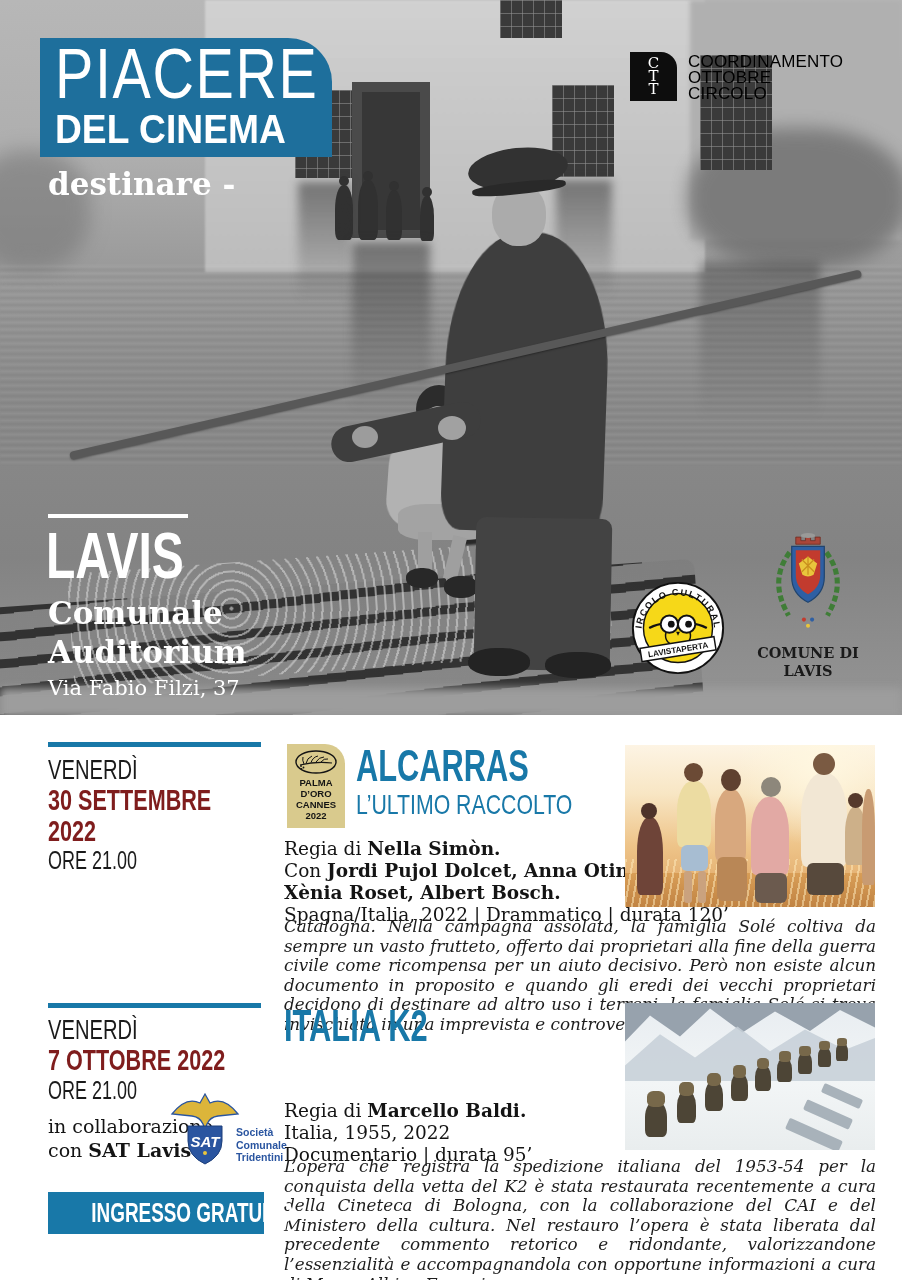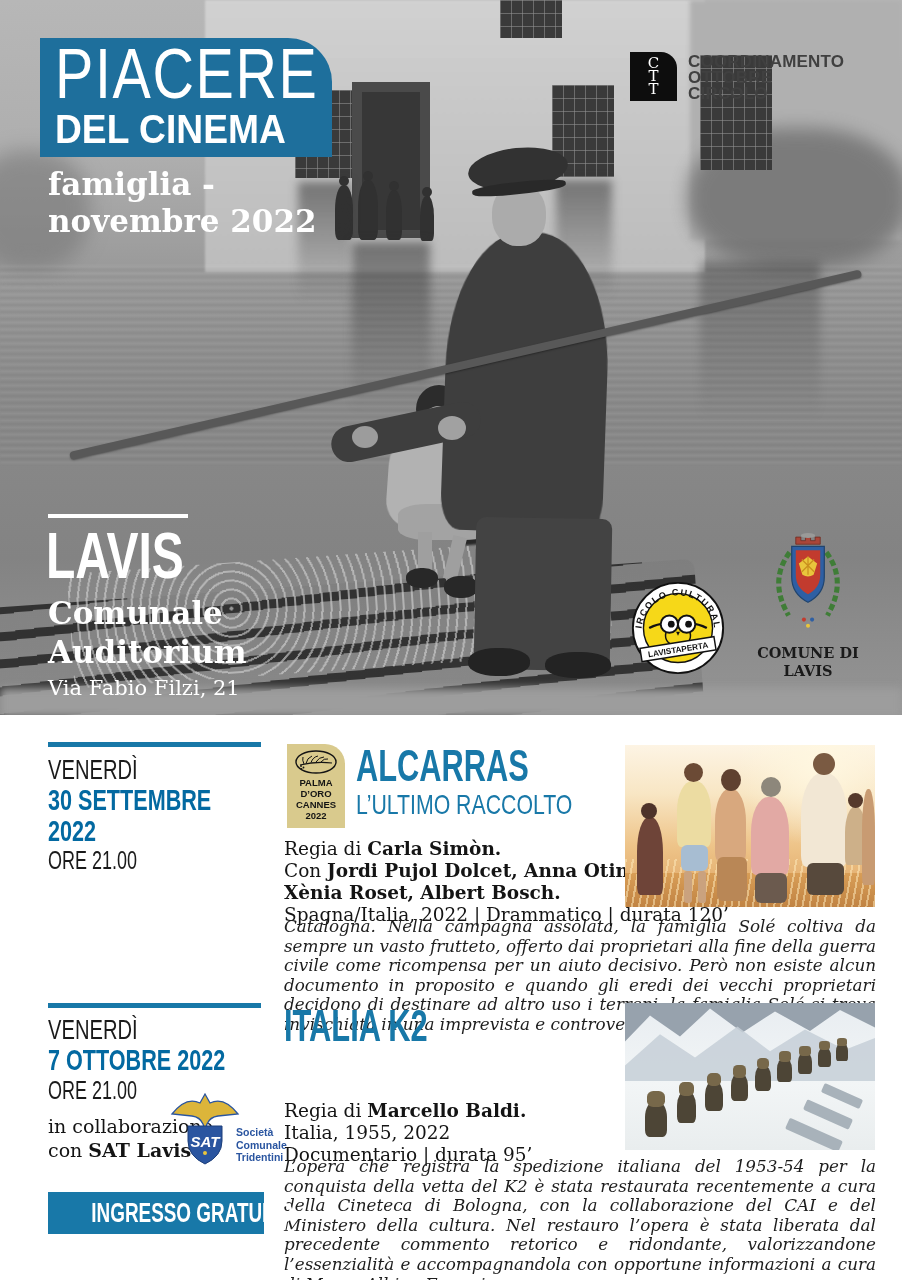--- a/index.html
+++ b/index.html
@@ -34,31 +34,31 @@
   .shape{position:absolute;}
   
   .banner{position:absolute;left:40px;top:38px;width:292px;height:119px;background:#1e6f9c;border-top-right-radius:44px;color:#fff;padding:0;}
   .banner .l1{position:absolute;left:15px;top:0px;font-size:70px;font-weight:400;letter-spacing:2px;line-height:72px;}
   .banner .l1 .cond{transform:scaleX(.82);}
   .banner .l2{position:absolute;left:15px;top:68px;font-size:40px;font-weight:700;letter-spacing:0px;line-height:46px;}
   .banner .l2 .cond{transform:scaleX(.93);}
   .season{position:absolute;left:48px;top:166px;color:#fff;font-family:"DejaVu Serif",serif;font-weight:700;font-size:31px;line-height:37px;}
   .ctt-box{position:absolute;left:630px;top:52px;width:47px;height:49px;background:#0d0d0d;border-top-right-radius:16px;color:#fff;
            font-family:"DejaVu Serif",serif;font-size:15px;line-height:13px;text-align:center;padding-top:5px;box-sizing:border-box;}
-  .ctt-name{position:absolute;left:688px;top:54px;font-size:17px;font-weight:700;line-height:16px;color:#404040;letter-spacing:.2px;}
+  .ctt-name{position:absolute;left:688px;top:54px;font-size:17px;font-weight:400;line-height:16px;color:#000000;letter-spacing:.2px;}
   .venue-rule{position:absolute;left:48px;top:514px;width:140px;height:4px;background:#fff;}
   .venue-city{position:absolute;left:46px;top:522px;color:#fff;font-size:64px;font-weight:700;line-height:68px;}
   .venue-city .cond{transform:scaleX(.75);}
   .venue-name{position:absolute;left:48px;top:594px;color:#fff;font-family:"DejaVu Serif",serif;font-weight:700;font-size:31px;line-height:39px;}
   .venue-addr{position:absolute;left:48px;top:676px;color:#fff;font-family:"DejaVu Serif",serif;font-size:21px;}
   .comune-label{position:absolute;left:752px;top:644px;width:112px;text-align:center;font-family:"DejaVu Serif",serif;font-weight:700;font-size:14.5px;line-height:17.5px;color:#1a1a1a;}
   
   .rule{position:absolute;width:213px;height:5px;background:#1878a8;}
   .day{position:absolute;font-size:28px;font-weight:400;line-height:28px;color:#1a1a1a;}
-  .dateb{position:absolute;font-size:30px;font-weight:700;line-height:31px;color:#0369a1;}
+  .dateb{position:absolute;font-size:30px;font-weight:700;line-height:31px;color:#7f1d1d;}
   .time{position:absolute;font-size:25px;font-weight:400;line-height:26px;color:#1a1a1a;}
   .badge{position:absolute;left:287px;top:744px;width:58px;height:84px;background:#d9ca8d;border-top-right-radius:20px;}
   .badge-text{position:absolute;left:0;top:33px;width:100%;text-align:center;font-size:9.5px;font-weight:700;line-height:11px;color:#141414;}
   .ftitle{position:absolute;color:#1878a8;font-size:44px;font-weight:700;line-height:44px;}
   .ftitle .cond{transform:scaleX(.7);}
   .fsub{position:absolute;color:#1878a8;font-size:28px;font-weight:400;line-height:30px;}
   .fsub .cond{transform:scaleX(.76);}
   .credits{position:absolute;font-family:"DejaVu Serif",serif;font-size:18.5px;line-height:22px;color:#141414;}
   .credits .b{font-weight:700;}
   .syn{position:absolute;width:592px;font-family:"DejaVu Serif",serif;font-style:italic;font-size:16.8px;line-height:19.6px;text-align:justify;color:#1d1d1d;}
@@ -136,40 +136,39 @@
       <div class="shape" style="left:492px;top:184px;width:54px;height:62px;background:#b3a99c;border-radius:46%;"></div>
       <div class="shape" style="left:468px;top:148px;width:100px;height:42px;background:#343331;border-radius:50%;transform:rotate(-6deg);"></div>
       <div class="shape" style="left:472px;top:182px;width:94px;height:12px;background:#2c2b29;border-radius:40%;transform:rotate(-6deg);"></div>
     </div>
 
     <div class="banner">
       <div class="l1"><span class="cond">PIACERE</span></div>
       <div class="l2"><span class="cond">DEL CINEMA</span></div>
     </div>
     <div class="season">
-      <div>famiglia -</div>
-      <div>novembre 2022</div>
+      <div>destinare -</div>
     </div>
     <div class="ctt-box">
       <div>C</div>
       <div>T</div>
       <div>T</div>
     </div>
     <div class="ctt-name">
       <div>COORDINAMENTO</div>
       <div>OTTOBRE</div>
       <div>CIRCOLO</div>
     </div>
     <div class="venue-rule"></div>
     <div class="venue-city"><span class="cond">LAVIS</span></div>
     <div class="venue-name">
       <div>Comunale</div>
       <div>Auditorium</div>
     </div>
-    <div class="venue-addr">Via Fabio Filzi, 21</div>
+    <div class="venue-addr">Via Fabio Filzi, 37</div>
 
     <svg class="abs" style="left:630px;top:580px;" width="96" height="96" viewBox="0 0 100 100">
       <circle cx="50" cy="50" r="47" fill="#ffffff" stroke="#111" stroke-width="2"></circle>
       <circle cx="50" cy="50" r="36" fill="#f6d818" stroke="#111" stroke-width="1.5"></circle>
       <defs>
           <path id="arcA" d="M 12,54 A 38,38 0 0 1 88,54"></path>
         </defs>
       <text font-size="9.5" font-weight="bold" fill="#111" letter-spacing="1.5">
         <textPath href="#arcA" startOffset="50%" text-anchor="middle">CIRCOLO CULTURALE</textPath>
       </text>
@@ -233,21 +232,21 @@
       <div>D’ORO</div>
       <div>CANNES</div>
       <div>2022</div>
     </div>
   </div>
 
   <div class="ftitle" style="left:356px;top:744px;"><span class="cond">ALCARRAS</span></div>
   <div class="fsub" style="left:356px;top:790px;"><span class="cond">L’ULTIMO RACCOLTO</span></div>
 
   <div class="credits" style="left:284px;top:838px;">
-    <div><span>Regia di </span><span class="b">Carla Simòn.</span></div>
+    <div><span>Regia di </span><span class="b">Nella Simòn.</span></div>
     <div><span>Con </span><span class="b">Jordi Pujol Dolcet, Anna Otin,</span></div>
     <div><span class="b">Xènia Roset, Albert Bosch.</span></div>
     <div><span>Spagna/Italia, 2022 | Drammatico | durata 120’</span></div>
   </div>
 
   <div class="thumb alc">
     <div class="alc-ground"></div>
     <div class="alc-wheat"></div>
     <div class="fig" style="left:12px;top:72px;width:26px;height:78px;background:#6e4438;"></div>
     <div class="head" style="left:16px;top:58px;width:16px;height:16px;background:#4e332a;"></div>

